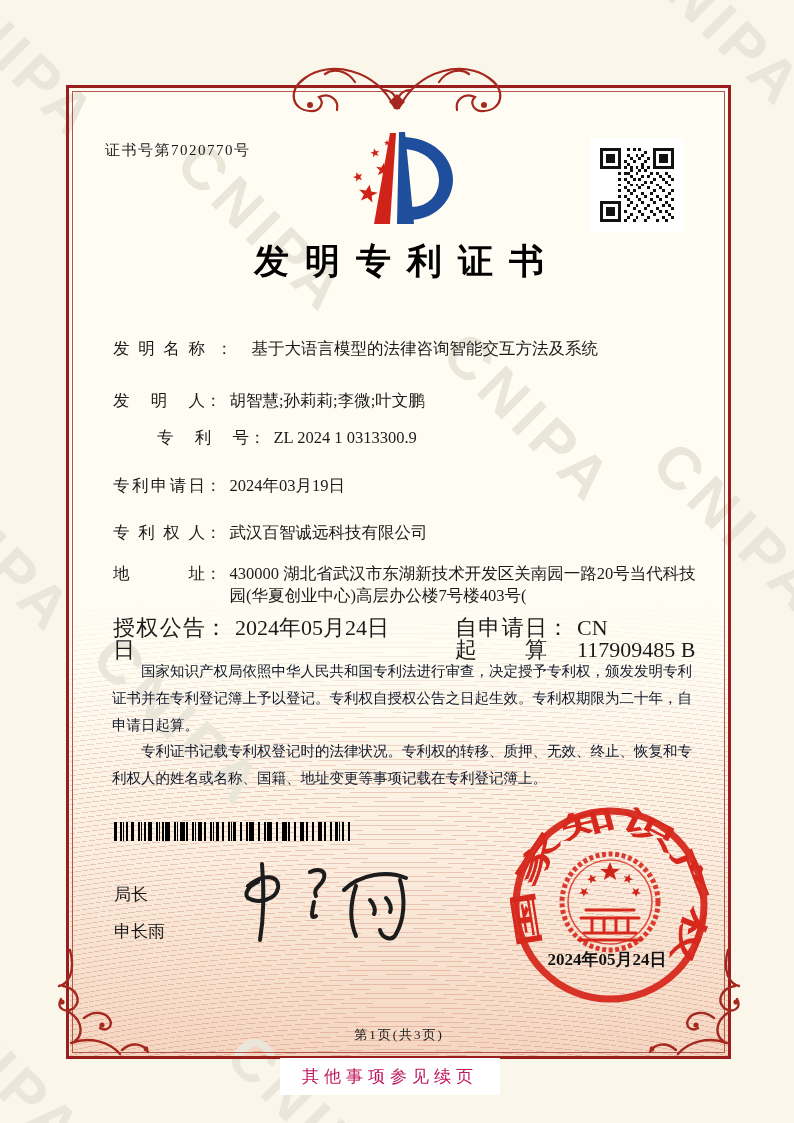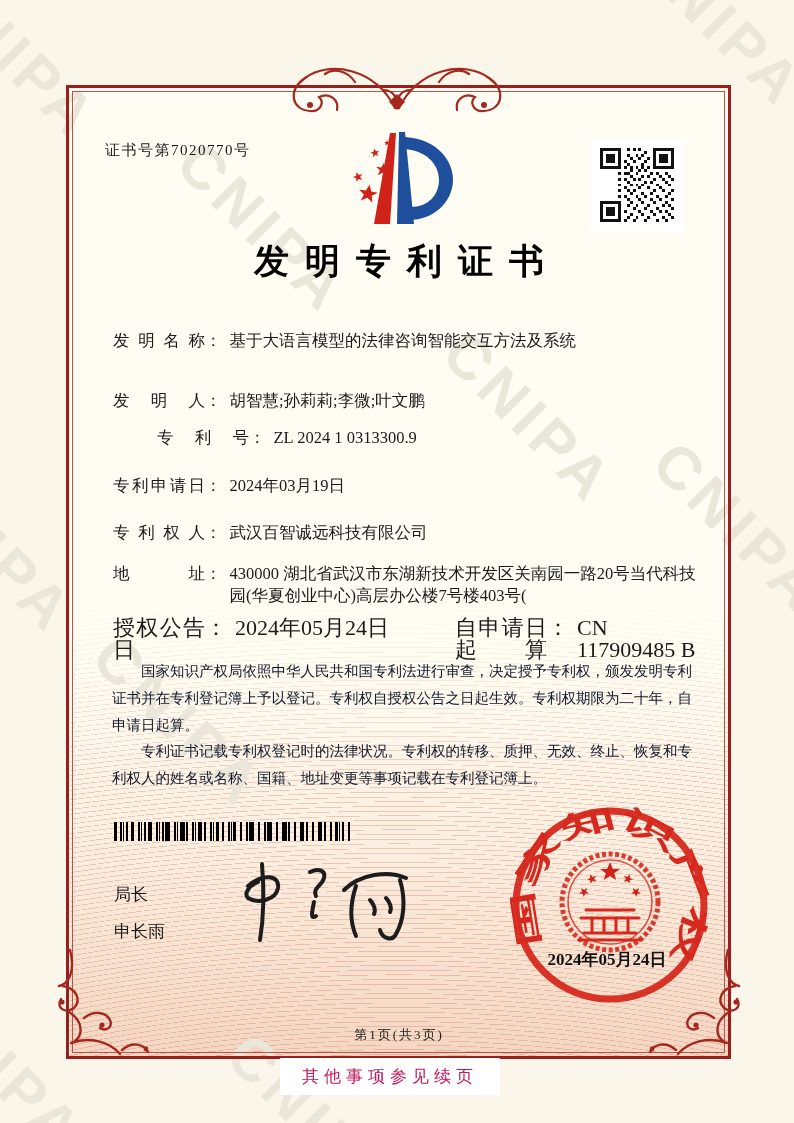--- a/index.html
+++ b/index.html
@@ -175,21 +175,21 @@
                  M8,21h1v1h-1z M13,21h1v1h-1z M17,21h1v1h-1z M20,21h1v1h-1z M22,21h1v1h-1z
                  M10,22h1v1h-1z M14,22h1v1h-1z M18,22h1v1h-1z M23,22h1v1h-1z
                  M9,23h1v1h-1z M12,23h1v1h-1z M16,23h1v1h-1z M21,23h1v1h-1z M24,23h1v1h-1z
                  M8,24h1v1h-1z M11,24h1v1h-1z M15,24h1v1h-1z M19,24h1v1h-1z M22,24h1v1h-1z"></path>
       </g>
     </svg>
   </div>
 
   <div class="title">发明专利证书</div>
 
-  <div class="frow" style="top:330px;">
+  <div class="frow" style="top:338px;gap:11px;">
     <span class="flabel">发明名称</span>
       <span class="fcolon">：</span>
       <span class="fvalue">基于大语言模型的法律咨询智能交互方法及系统</span>
   </div>
   <div class="frow" style="top:379px;margin-top:11px;">
     <span class="flabel">发明人</span>
       <span class="fcolon">：</span>
       <span class="fvalue">胡智慧;孙莉莉;李微;叶文鹏</span>
   </div>
   <div class="frow" style="top:427px;margin-left:44px;">

